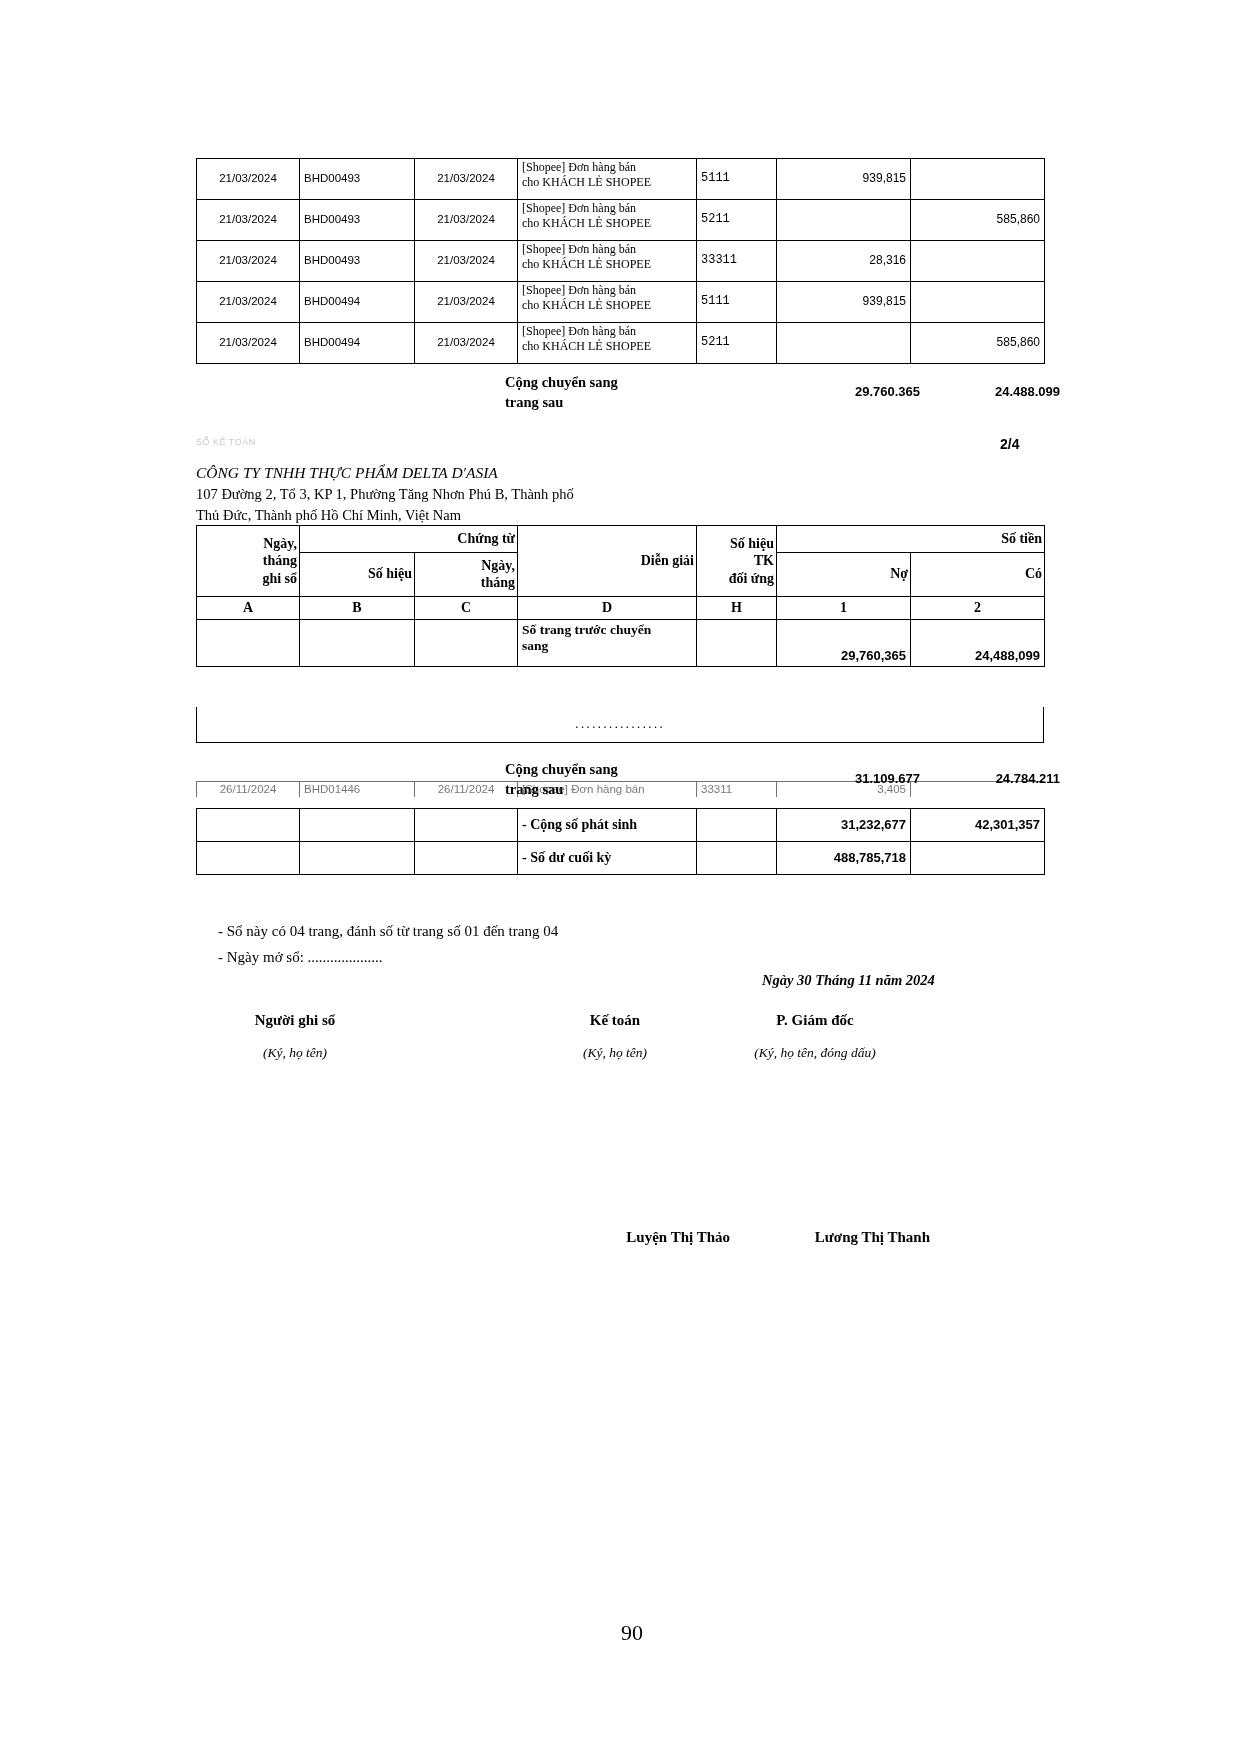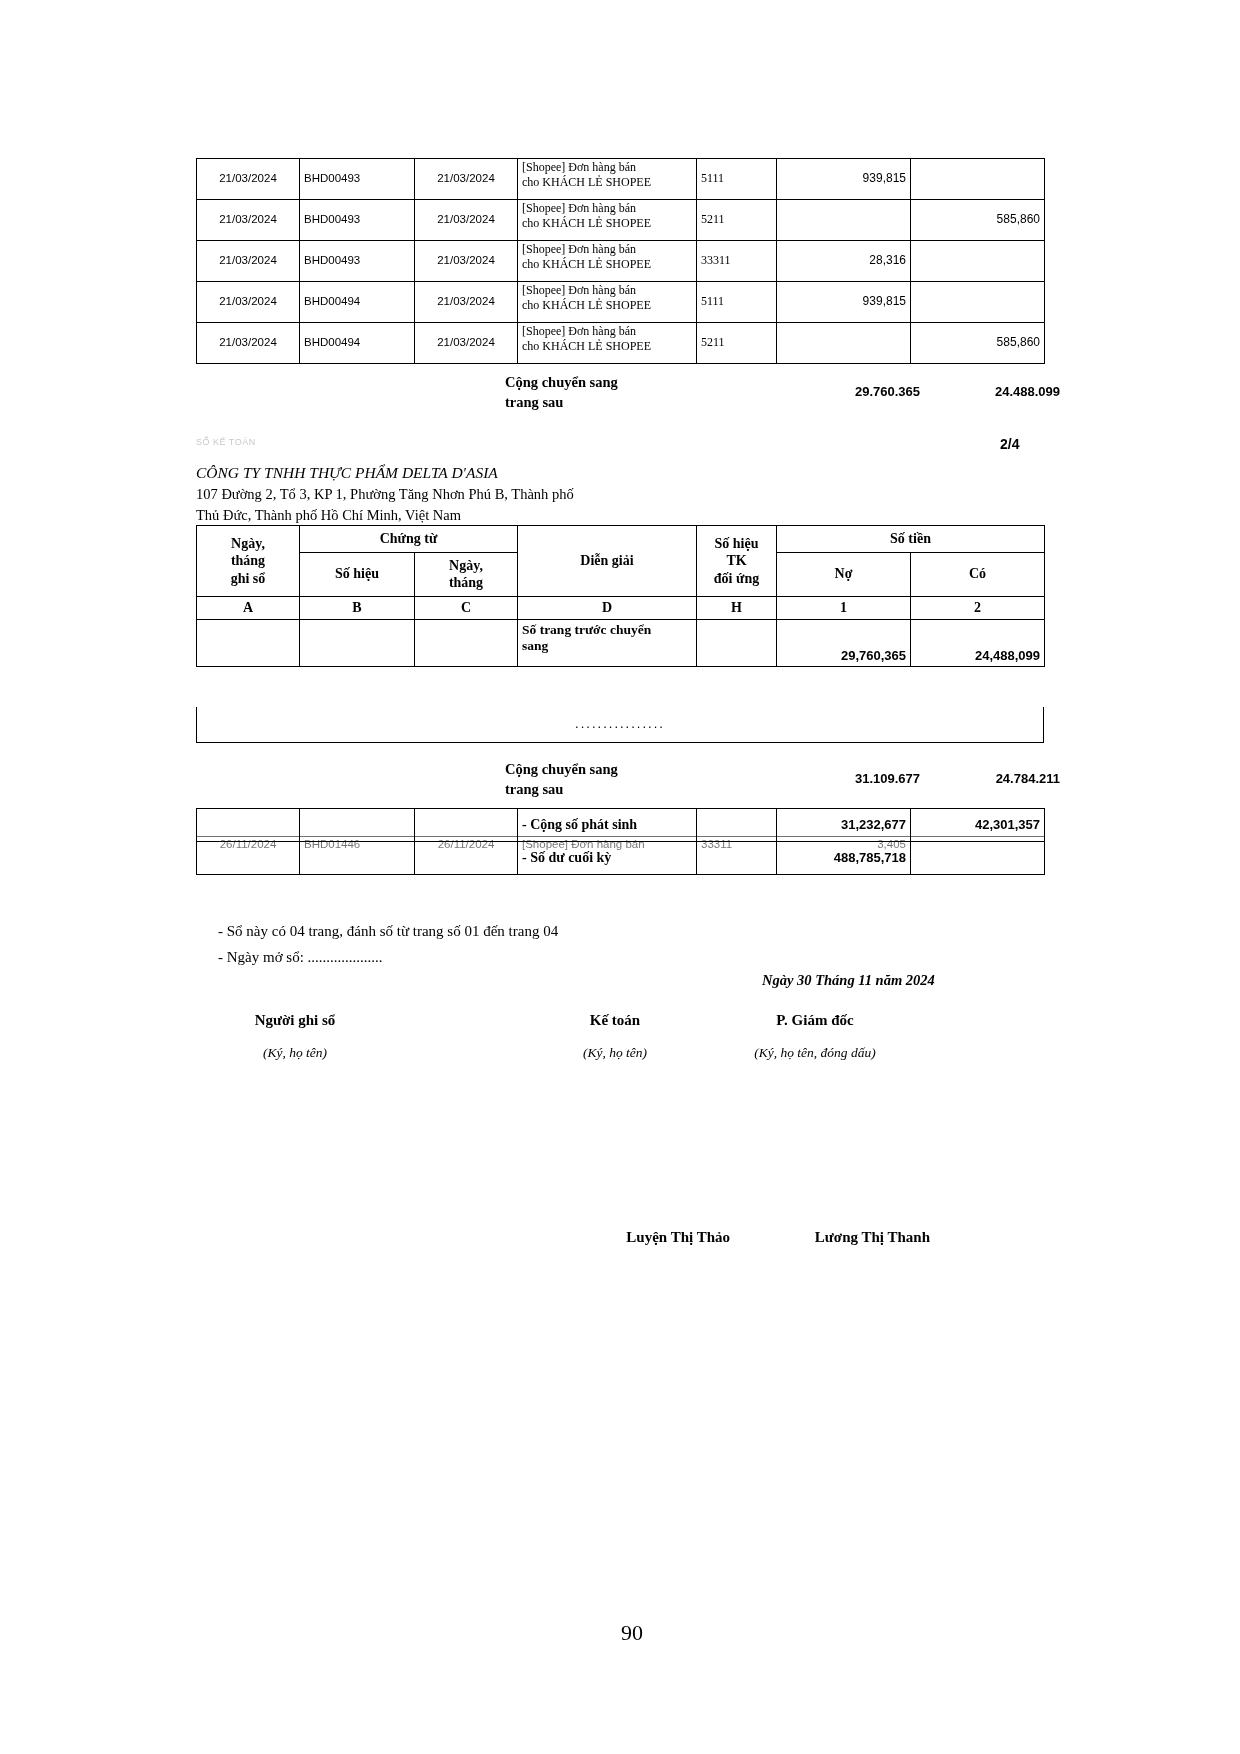--- a/index.html
+++ b/index.html
@@ -61,21 +61,21 @@
     font-size: 11.5px;
     vertical-align: middle;
   }
   #top-table td.desc {
     font-family: "Liberation Serif", serif;
     font-size: 12px;
     line-height: 1.25;
     padding-top: 1px;
   }
   #top-table td.tk {
-    font-family: Liberation Serif, serif;
+    font-family: Liberation Mono, monospace;
     font-size: 12px;
     vertical-align: middle;
     margin-left: 8px;
   }
   #top-table td.num { vertical-align: middle; }
 
   
   .carry {
     position: absolute;
     font-weight: bold;
@@ -139,21 +139,21 @@
   }
 
   
   #main-table {
     position: absolute;
     left: 196px;
     top: 525px;
     width: 848px;
   }
   #main-table th {
-    text-align: center;
+    text-align: right;
     font-weight: bold;
     font-size: 14px;
     vertical-align: middle;
     padding: 4px 2px;
     line-height: 1.25;
     margin-top: 11px;
   }
   #main-table td {
     font-size: 13px;
   }
@@ -194,21 +194,21 @@
 
   
   #carry2 .label { left: 505px; top: 760px; width: 250px; }
   #carry2 .v1 { left: 790px; top: 771px; width: 130px; }
   #carry2 .v2 { left: 930px; top: 771px; width: 130px; }
 
   
   #ghost-row {
     position: absolute;
     left: 196px;
-    top: 836px;
+    top: 781px;
     width: 848px;
     height: 16px;
     overflow: hidden;
     opacity: 0.55;
   }
   #ghost-row table { width: 848px; }
   #ghost-row td {
     border: 1px solid #000;
     height: 30px;
     font-size: 11.5px;

